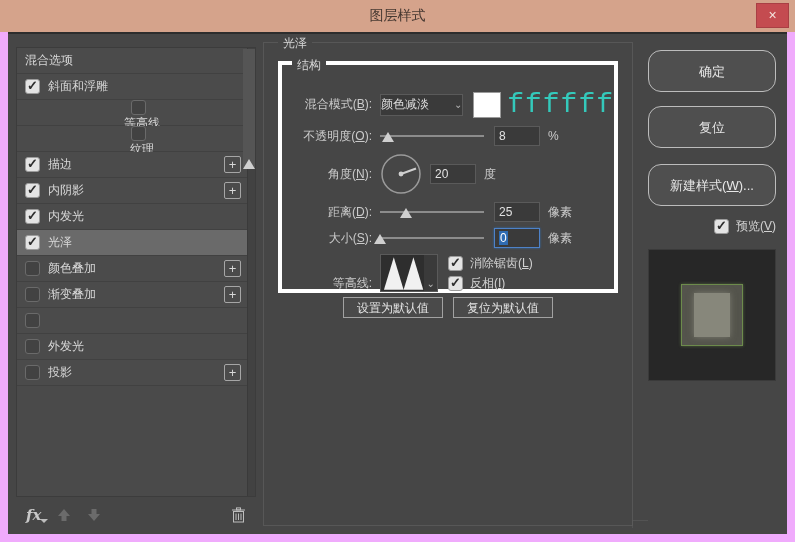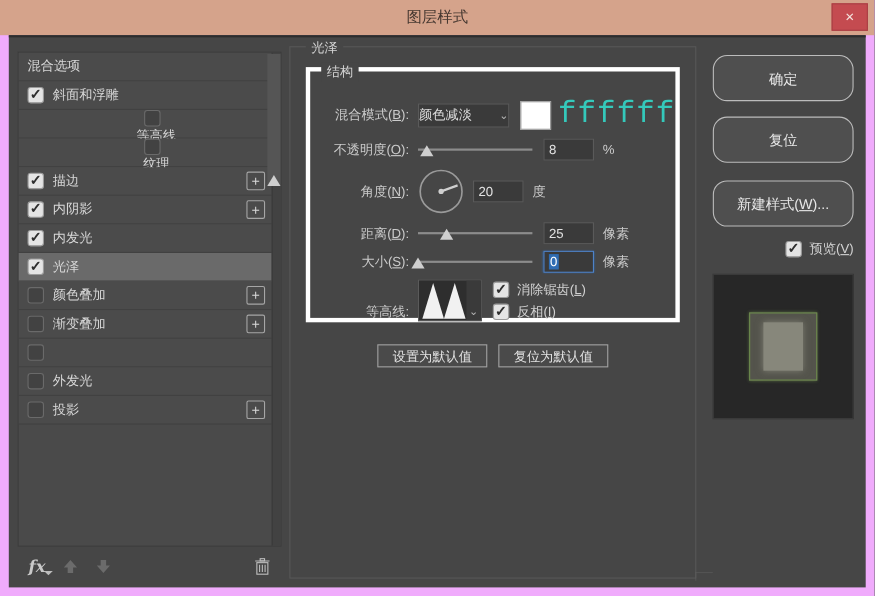--- a/index.html
+++ b/index.html
@@ -61,21 +61,21 @@
 
   .dial { margin-right:8px; cursor:pointer; }
 
   .contour-ctl { display:flex; width:58px; height:38px; border:1px solid #5a5a5a; background:#2e2e2e; margin-right:10px; cursor:pointer; flex:none; }
   .contour-arrow { width:13px; display:flex; align-items:flex-end; justify-content:center; padding-bottom:2px; background:#3a3a3a; }
   .chk-stack { display:flex; flex-direction:column; gap:3px; }
   .chk-row { display:flex; align-items:center; cursor:pointer; }
   .chk { width:15px; height:15px; border-radius:3px; background:#e4e4e4; border:1px solid #9b9b9b; position:relative; margin-right:7px; flex:none; }
   .chk::after { content:"✓"; position:absolute; left:1px; top:-2px; font-size:13px; font-weight:bold; color:#2e2e2e; }
 
-  .default-btns { display:flex; justify-content:center; gap:10px; margin-top:20px; }
+  .default-btns { display:flex; justify-content:center; gap:10px; margin-top:4px; }
   .flat-btn { height:21px; padding:2px 13px; background:#4a4a4a; border:1px solid #a2a2a2; color:#e3e3e3; font-size:12px; cursor:pointer; }
 
   
   .right-col { position:absolute; left:640px; top:16px; width:138px; }
   .pill-btn { display:block; width:128px; height:42px; border-radius:13px; background:#4f4f4f; border:1px solid #bcbcbc; color:#e8e8e8; font-size:13px; text-align:center; line-height:23px; cursor:pointer; }
   .pill-ok { margin-bottom:14px; }
   .pill-reset { margin-bottom:16px; }
   .pill-new { margin-bottom:12px; }
   .preview-chk { display:flex; align-items:center; justify-content:flex-end; width:128px; margin-bottom:14px; cursor:pointer; }
   .preview-box { width:128px; height:132px; background:#272727; border:1px solid #3a3a3a; display:flex; align-items:center; justify-content:center; }

